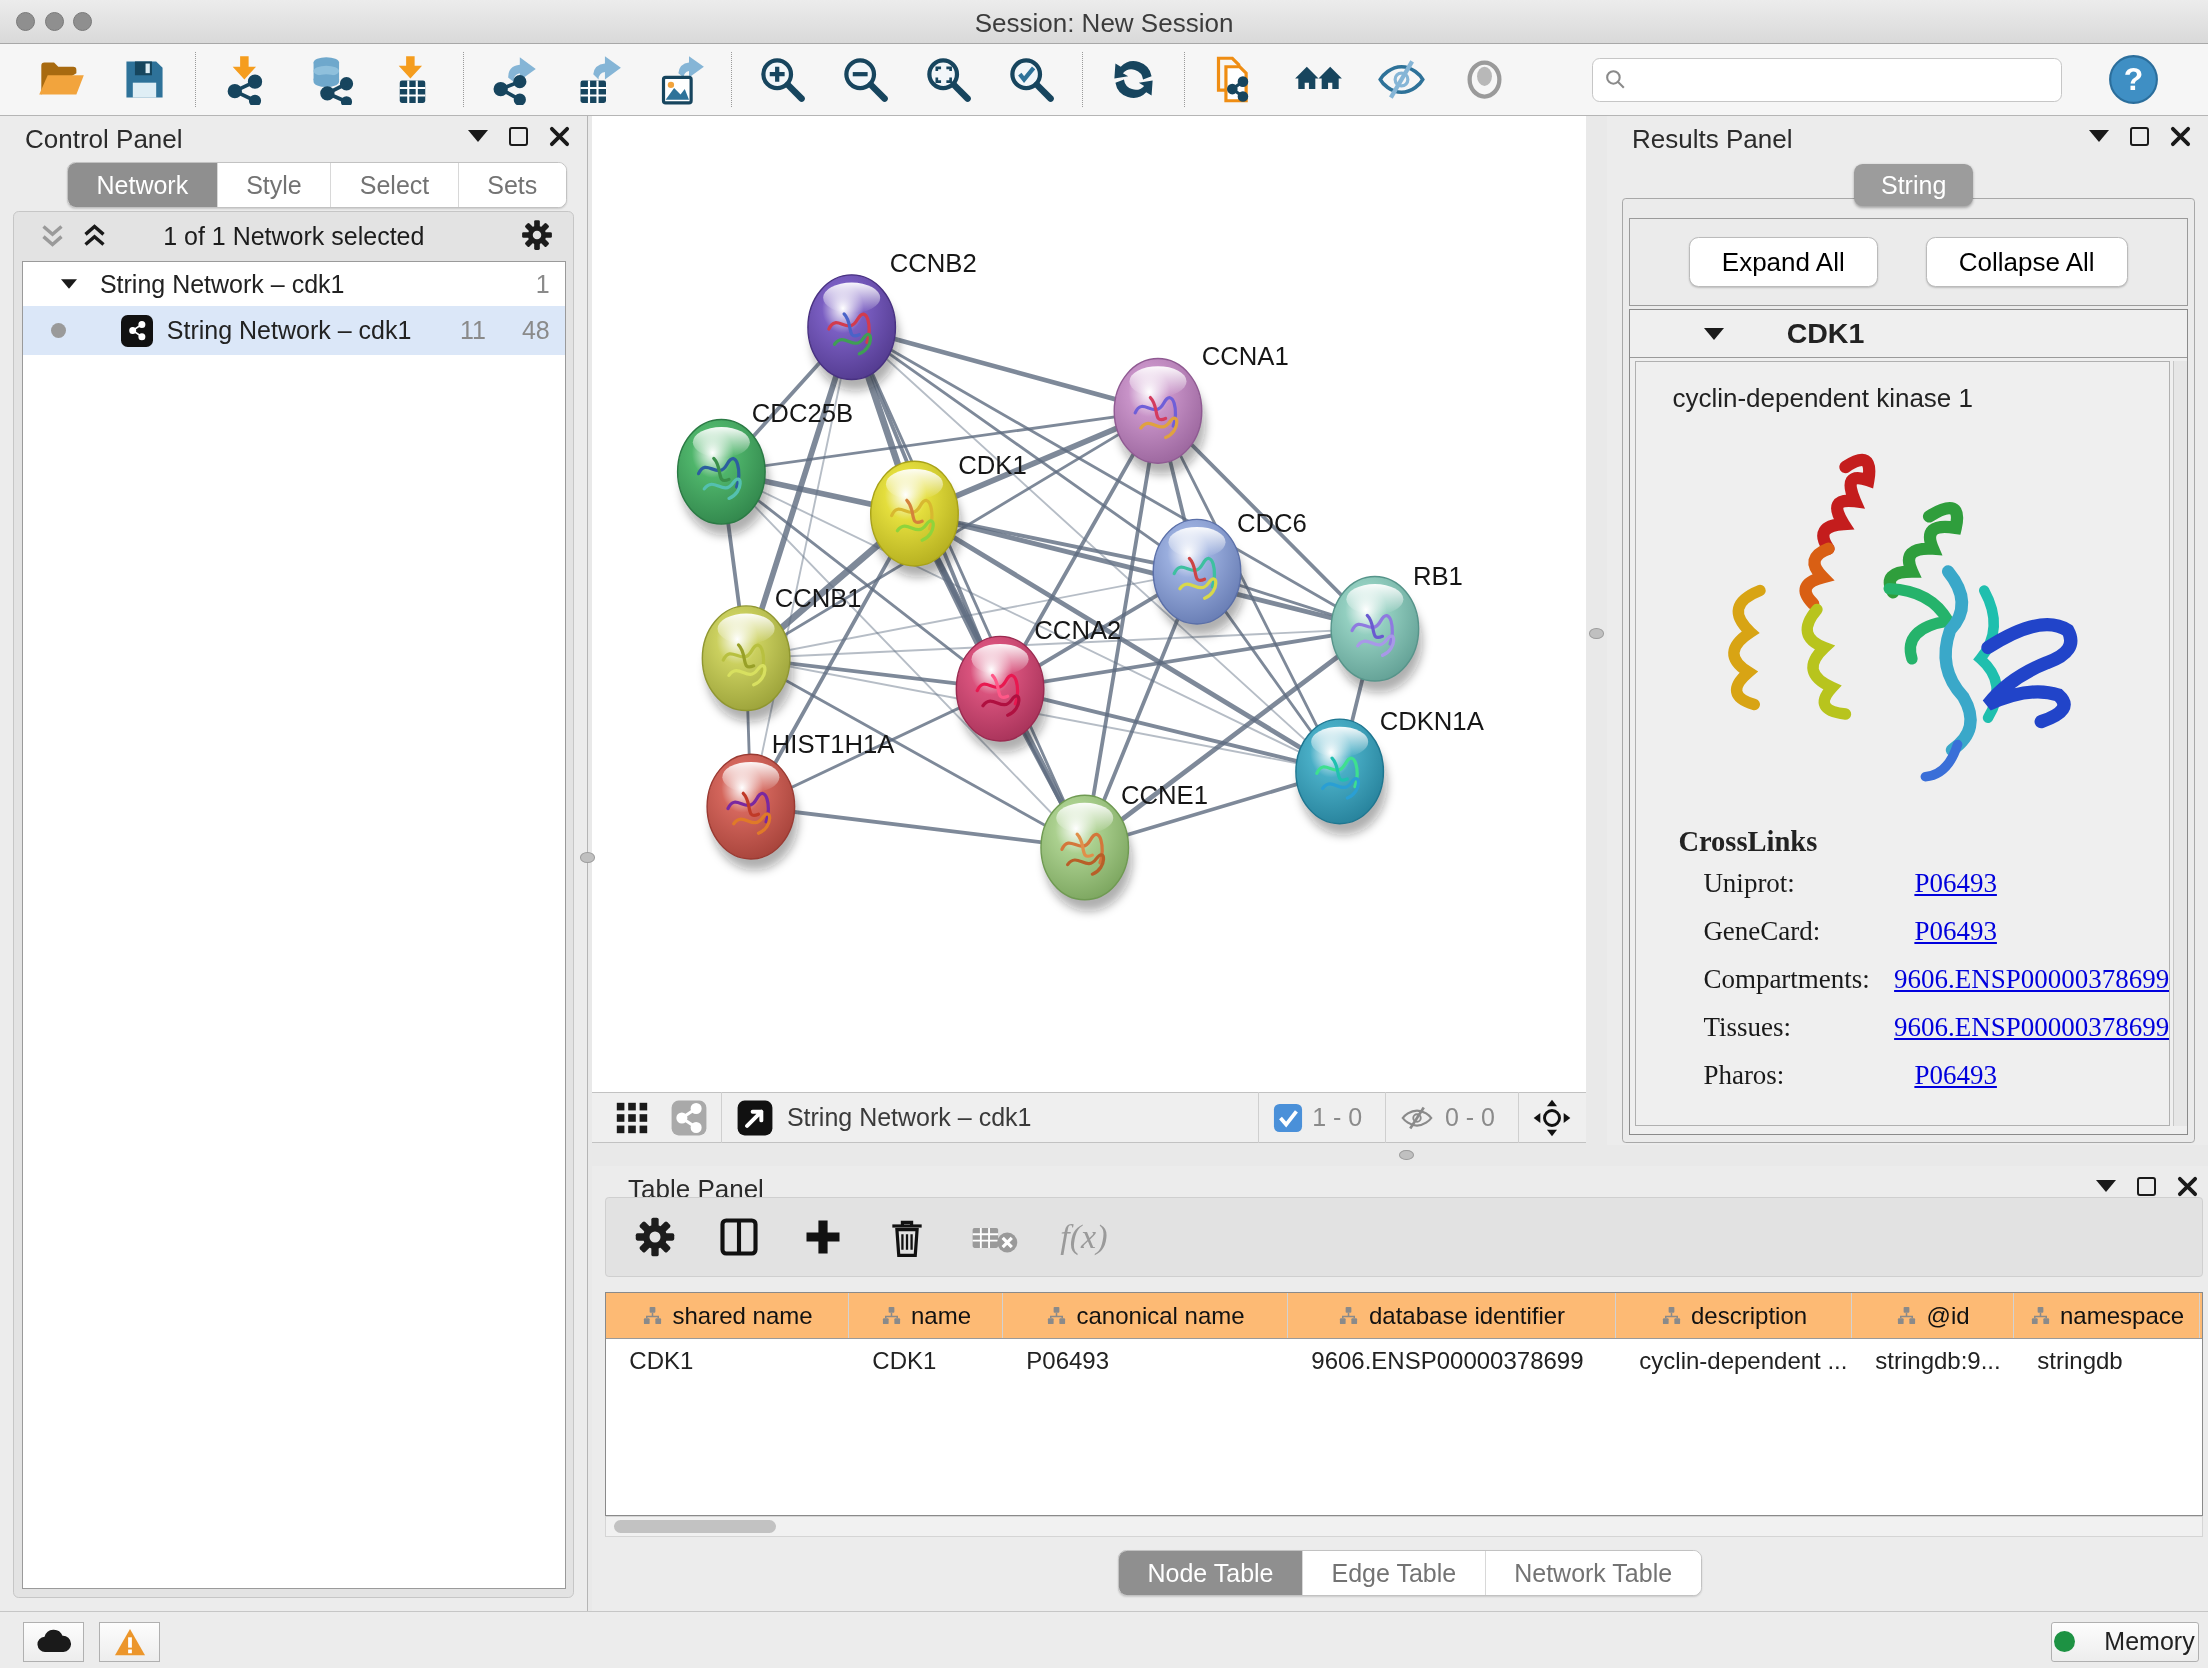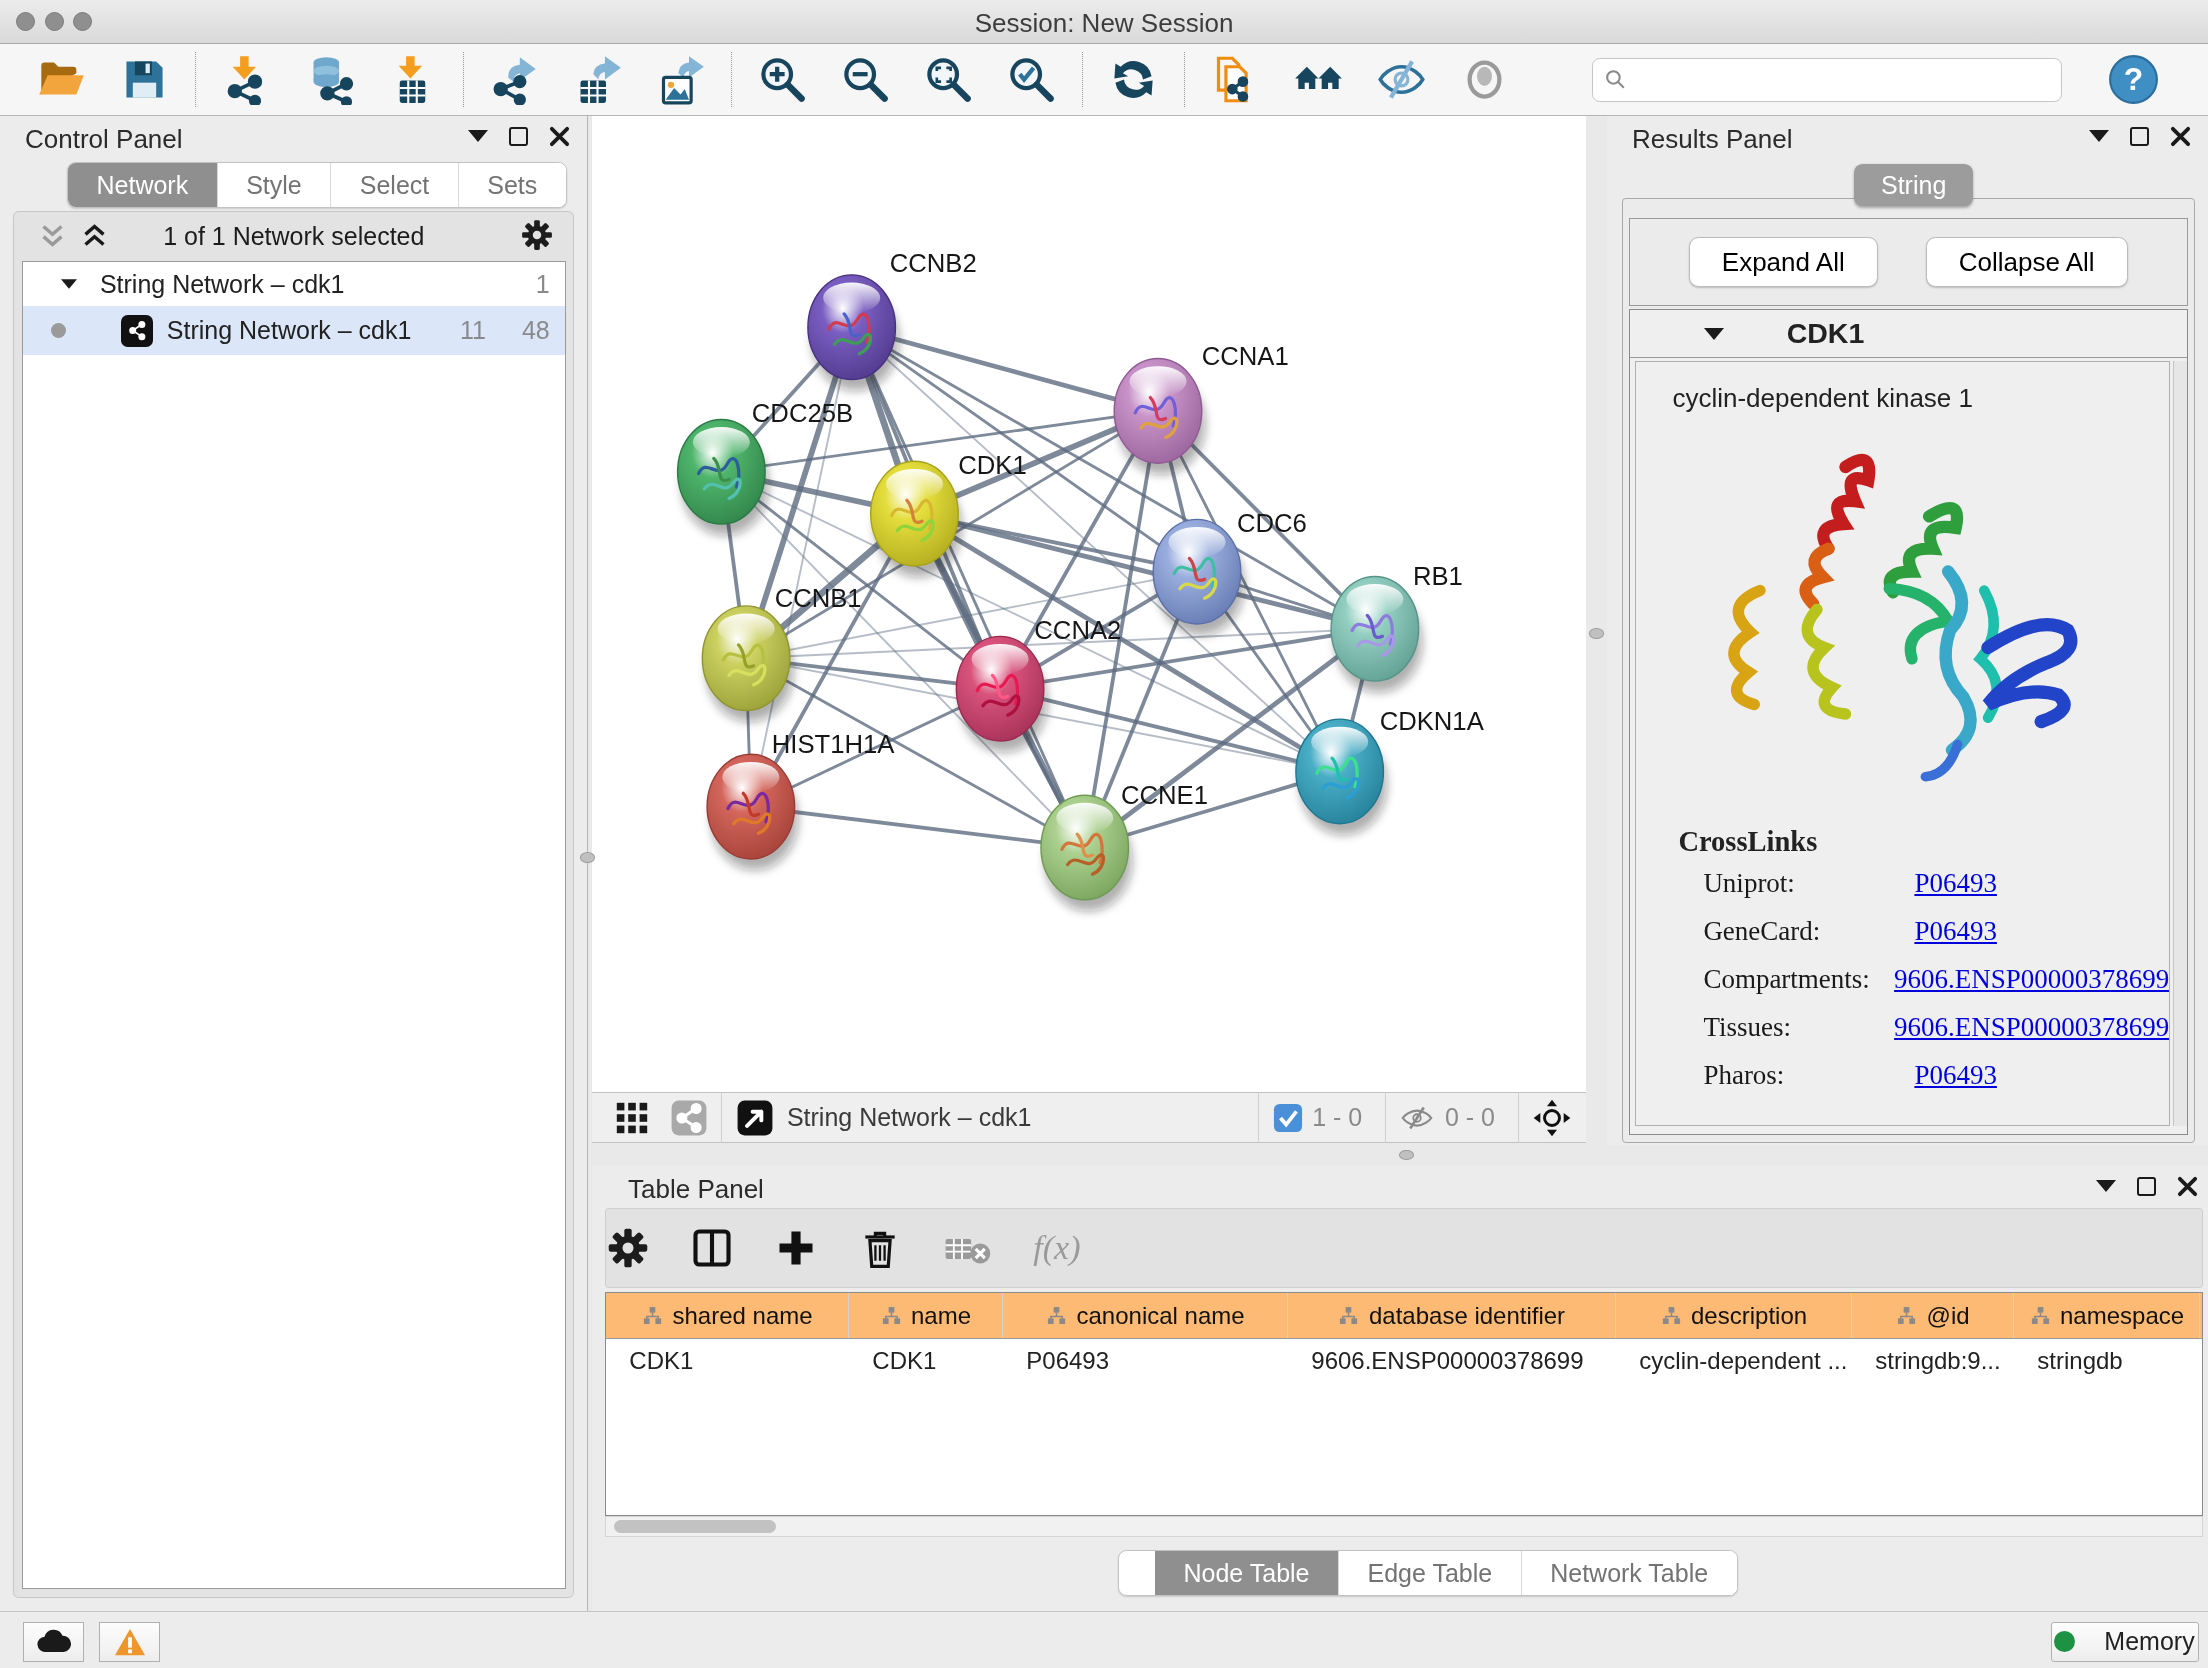--- a/index.html
+++ b/index.html
@@ -94,36 +94,36 @@
   .rp-desc { font-size:26px; margin:21px 0 0 36px; }
   .protein { display:block; margin:15px auto 0 auto; }
   .cl-title { font-family:"Liberation Serif", serif; font-weight:bold; font-size:28.5px; margin:17px 0 9.5px 42px; }
   .cl-row { display:flex; font-family:"Liberation Serif", serif; font-size:27px; margin:0 0 17px 67px; }
   .cl-label { width:211px; color:#1a1a1a; }
   .cl-link { color:#0000dd; text-decoration:underline; }
 
   
   .table-panel { position:absolute; left:592px; top:1166px; width:1617px; height:445px; background:#ececec; }
   .tp-titlerow { position:relative; height:40px; }
-  .tp-toolbar { position:absolute; left:13.3px; top:42px; width:1598px; height:80px; background:#e2e2e2;
-    border:1px solid #cfcfcf; border-radius:3.8px; display:flex; align-items:center; gap:40px; }
+  .tp-toolbar { position:absolute; left:13.3px; top:31px; width:1598px; height:80px; background:#e2e2e2;
+    border:1px solid #cfcfcf; border-radius:3.8px; display:flex; align-items:center; gap:40px; padding-left:27px; }
   .tp-toolbar .ticon { width:44px; height:44px; }
   .fx { font-family:"Liberation Serif", serif; font-style:italic; font-size:34px; color:#9a9a9a; }
   .grid-table { position:absolute; left:13.3px; top:126px; width:1598px; height:224px; background:#fff;
     border:1.9px solid #8a8a8a; overflow:hidden; }
   .gt-headrow { display:flex; height:46px; background:#fdba74; border-bottom:1.9px solid #9a9a9a; }
   .gt-hcell { display:flex; align-items:center; justify-content:center; gap:9.5px; font-size:24px; color:#111;
     border-right:1px solid #d2d2d2; overflow:hidden; white-space:nowrap; flex:none; }
   .gt-row { display:flex; height:44px; }
   .gt-cell { font-size:24px; padding:7.6px 3.8px 0 23px; overflow:hidden; white-space:nowrap; flex:none; }
   .colicon { width:21px; height:21px; flex:none; }
   .hscroll { position:absolute; left:13.3px; top:350px; width:1598px; height:21px; background:#f1f1f1; border:1px solid #d5d5d5; }
   .hthumb { position:absolute; left:7.6px; top:2.9px; width:162px; height:13.3px; background:#c2c2c2; border-radius:6.7px; }
   .bottom-tabs { position:absolute; left:526px; top:384px; display:flex; border-radius:8.6px; overflow:hidden;
-    border:1px solid #c2c2c2; background:#fff; box-shadow:0 1px 1.9px rgba(0,0,0,.15);padding-left:36px; }
+    border:1px solid #c2c2c2; background:#fff; box-shadow:0 1px 1.9px rgba(0,0,0,.15); }
 
   
   .footer { position:absolute; left:0; top:1611px; width:2208px; height:57px; background:#ececec; border-top:1px solid #c6c6c6; }
   .foot-btn { position:absolute; top:9.5px; height:40px; background:linear-gradient(#fdfdfd,#ededed);
     border:1.9px solid #b0b0b0; display:flex; align-items:center; justify-content:center; }
   .memory-btn { right:9.5px; width:148px; font-size:25px; gap:29px; border-radius:2.9px; }
   .memdot { width:21px; height:21px; border-radius:50%; background:#1d9243; }
 
   .graph-svg text { font-family:"Liberation Sans", sans-serif; }
 </style>

